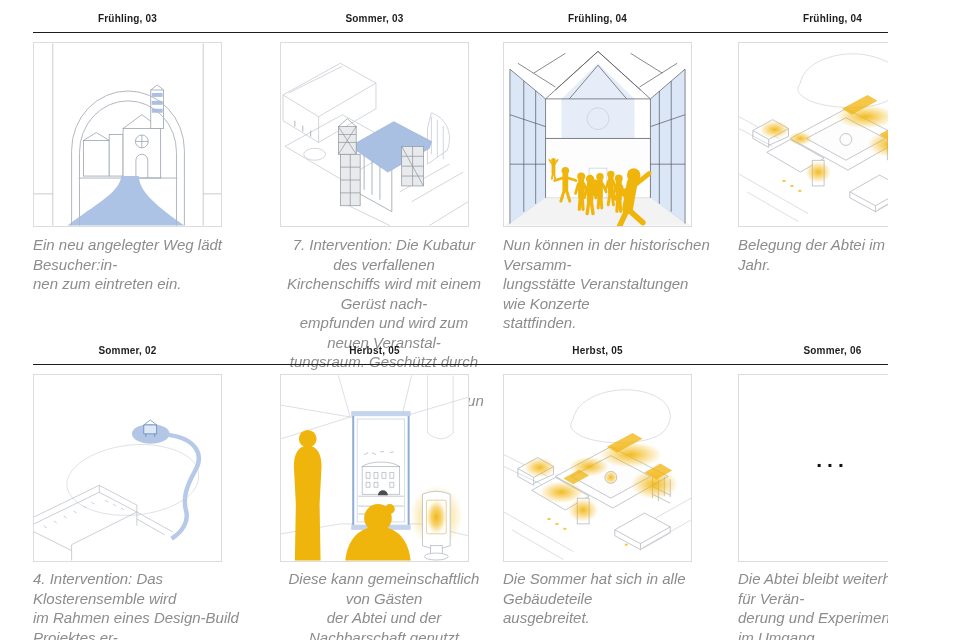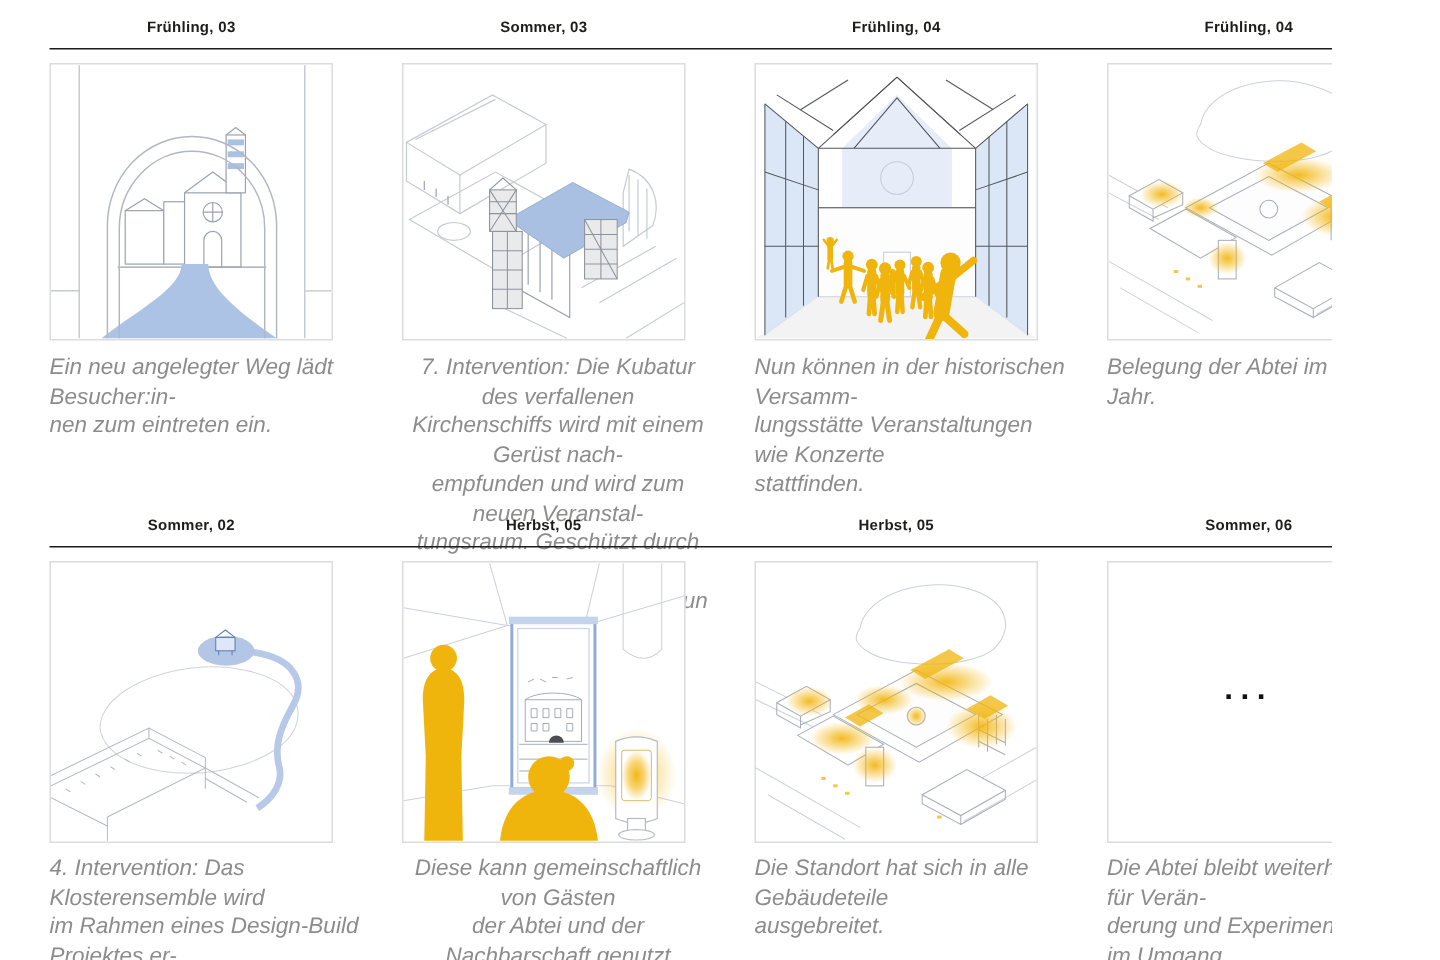--- a/index.html
+++ b/index.html
@@ -13,21 +13,21 @@
               border-bottom:4.8px solid transparent;}
   .hdr{position:absolute;width:189px;text-align:center;font-size:10px;font-weight:bold;
        color:#1d1d1b;letter-spacing:.2px;}
   .hdr.row1{top:13px;} .hdr.row2{top:345px;}
   .panel{position:absolute;width:189px;border:1px solid #dcdcdc;background:#fff;
          box-sizing:border-box;overflow:hidden;}
   .panel.row1{top:42px;height:185px;} .panel.row2{top:374px;height:188px;}
   .cap{position:absolute;width:208px;font-size:15px;font-style:italic;color:#8c8c8c;
        line-height:1.3;white-space:pre-line;margin:0;}
   .cap.row1{top:235px;} .cap.row2{top:569px;}
-  .c0{left:33px;} .c1{left:268px;text-align:center;} .c2{left:503px;} .c3{left:738px;}
+  .c0{left:33px;} .c1{left:280px;text-align:center;} .c2{left:503px;} .c3{left:738px;}
   .panel svg{display:block;width:100%;height:100%;}
   .ellipsis-box{display:flex;align-items:center;justify-content:center;height:100%;}
   .dots{font-size:21px;font-weight:bold;letter-spacing:5px;color:#111;line-height:0;
         transform:translateY(-8px);}
 </style>
 </head>
 <body>
 
 <div class="canvas">
 
@@ -363,19 +363,19 @@
   </div>
 
   <p class="cap row2 c0">4. Intervention: Das Klosterensemble wird
 im Rahmen eines Design-Build Projektes er-
 gänzt. Am See entsteht auf dem Standort
 des ehemaligen englischen Pavillons eine
 Sauna.</p>
   <p class="cap row2 c1">Diese kann gemeinschaftlich von Gästen
 der Abtei und der Nachbarschaft genutzt
 werden.</p>
-  <p class="cap row2 c2">Die Standort hat sich in alle Gebäudeteile
+  <p class="cap row2 c2">Die Sommer hat sich in alle Gebäudeteile
 ausgebreitet.</p>
   <p class="cap row2 c3">Die Abtei bleibt weiterhin offen für Verän-
 derung und Experimentierraum im Umgang
 mit der historischen Struktur.</p>
 
 </div>
 
 </body></html>

